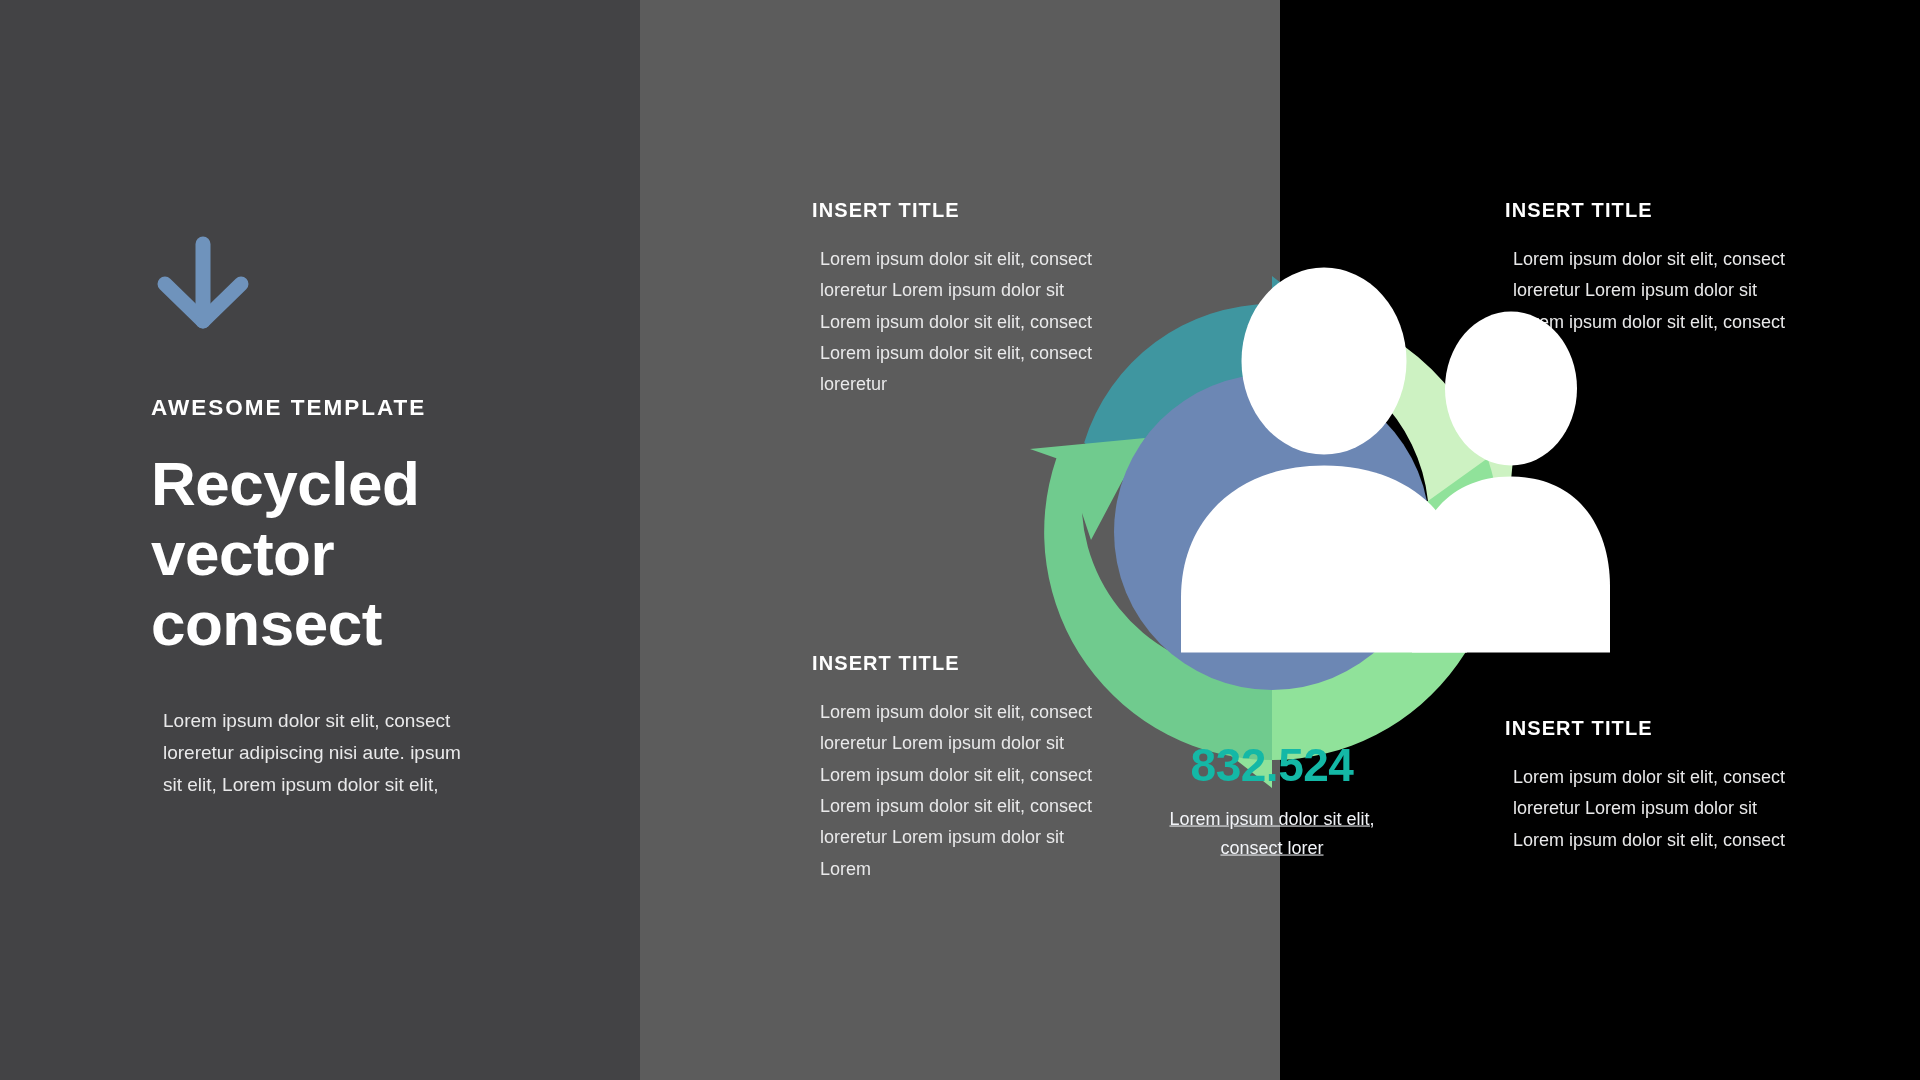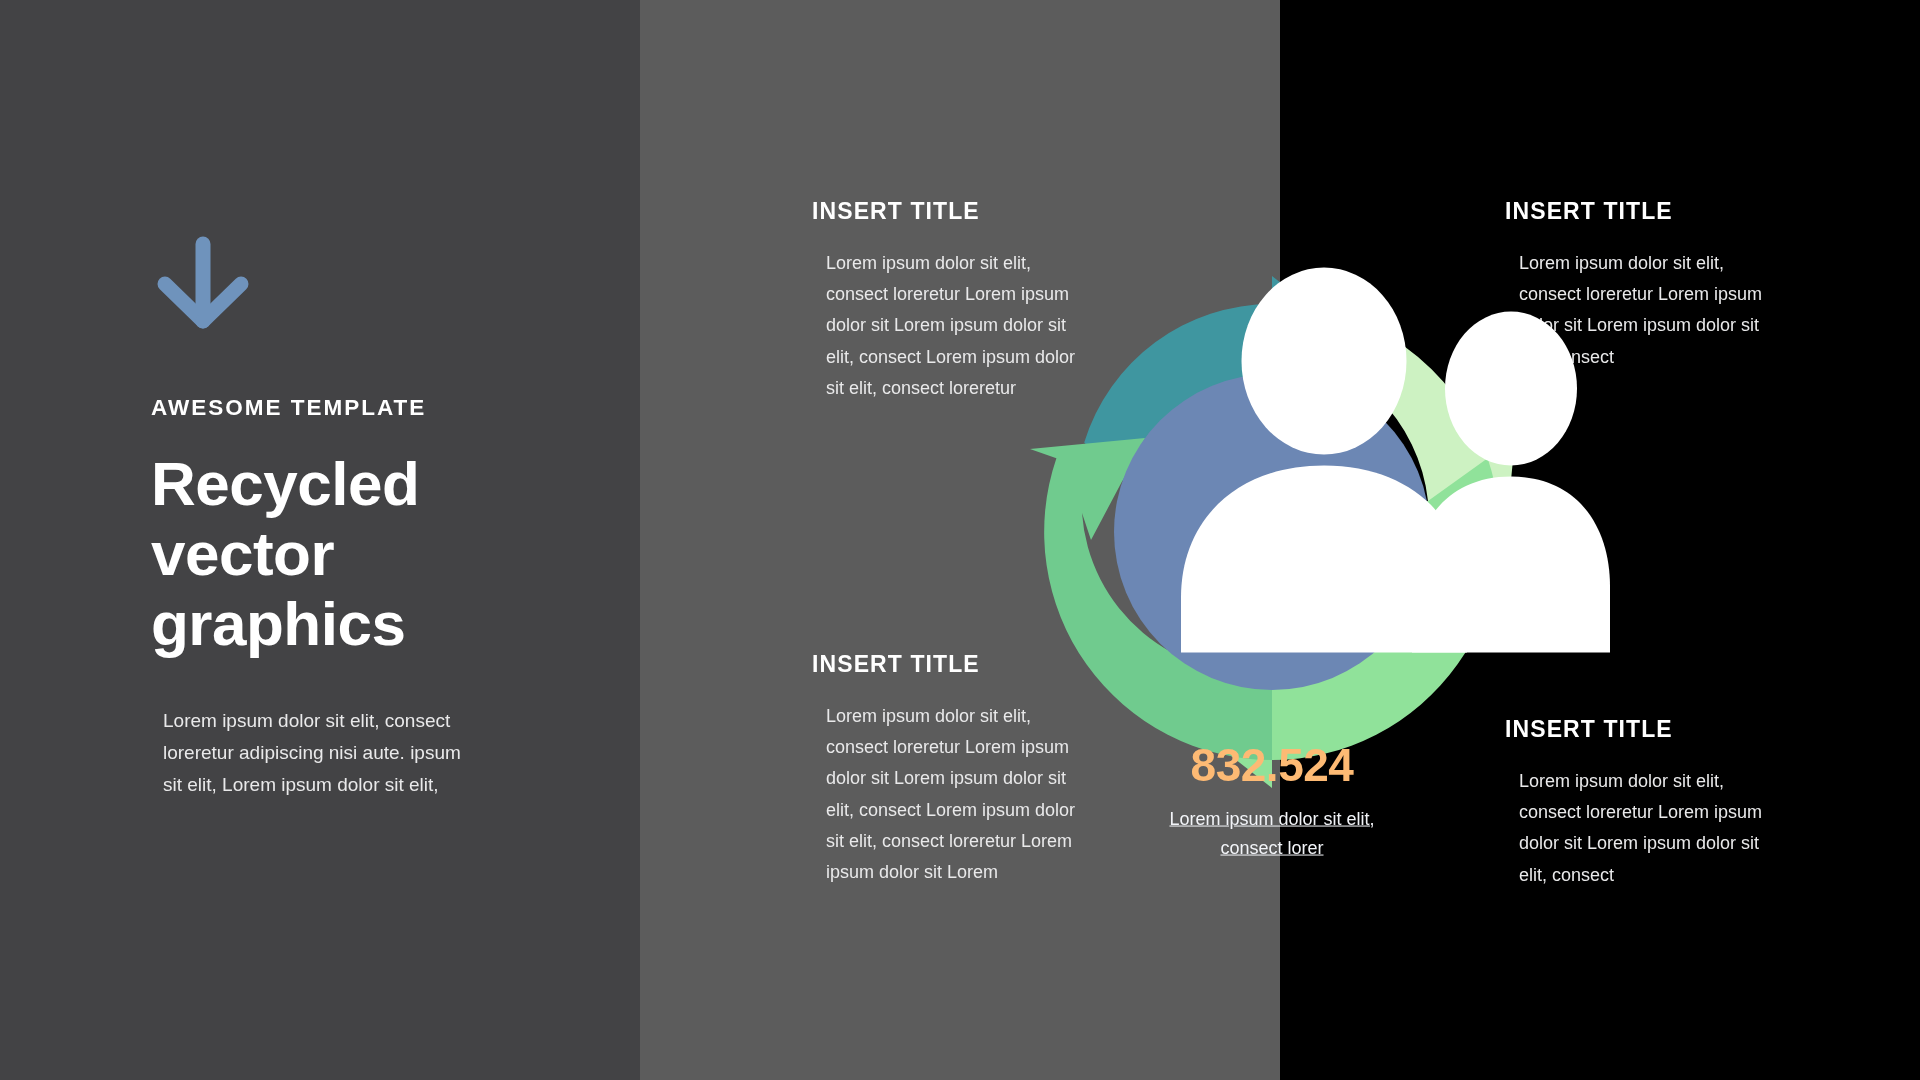--- a/index.html
+++ b/index.html
@@ -67,32 +67,32 @@
   .info-block { position: absolute; width: 290px; }
   .info-block.left-col  { text-align: left; }
   .info-block.right-col { text-align: left; }
 
   .block-tl { left: 812px;  top: 198px;  }
   .block-bl { left: 812px;  top: 651px;  }
   .block-tr { left: 1505px; top: 198px;  }
   .block-br { left: 1505px; top: 716px;  }
 
   .block-title {
-    font-size: 23px;
+    font-size: 20px;
     font-weight: bold;
     letter-spacing: 1.1px;
     color: #ffffff;
     margin: 0 0 22px 0;
     line-height: 1.2;
   }
   .block-body {
     font-size: 18px;
     color: #e9e9ea;
     line-height: 1.74;
-    margin: 14px;
+    margin: 8px;
   }
 
   
   .cycle {
     position: absolute;
     left: 1008px;
     top: 268px;
     width: 528px;
     height: 528px;
   }
@@ -113,21 +113,21 @@
     width: 96px;
     height: 72px;
     margin: 0 auto 10px auto;
   }
   .stat-number {
     font-size: 46px;
     font-weight: bold;
     letter-spacing: -0.5px;
     line-height: 1.1;
     margin: 0 0 14px 0;
-    color: #fdba74;
+    color: #14b8a6;
   }
   .stat-caption {
     font-size: 18px;
     line-height: 1.62;
     color: #f2f4f8;
     margin: 0;
     text-decoration: underline;
   }
 </style>
 </head>
@@ -144,21 +144,21 @@
     <svg class="down-arrow-icon" viewBox="0 0 104 104">
       <g stroke="#6f93bc" stroke-width="15" stroke-linecap="round" fill="none">
         <line x1="52" y1="12" x2="52" y2="87"></line>
         <line x1="14" y1="52" x2="52" y2="89"></line>
         <line x1="90" y1="52" x2="52" y2="89"></line>
       </g>
     </svg>
 
     <div class="eyebrow">AWESOME TEMPLATE</div>
 
-    <h1 class="headline">Recycled vector graphics</h1>
+    <h1 class="headline">Recycled vector consect</h1>
 
     <p class="intro-body">Lorem ipsum dolor sit elit, consect loreretur adipiscing nisi aute. ipsum sit elit, Lorem ipsum dolor sit elit,</p>
   </div>
 
   <div class="info-block left-col block-tl">
     <div class="block-title">INSERT TITLE</div>
     <p class="block-body">Lorem ipsum dolor sit elit, consect loreretur Lorem ipsum dolor sit Lorem ipsum dolor sit elit, consect Lorem ipsum dolor sit elit, consect loreretur</p>
   </div>
 
   <div class="info-block left-col block-bl">

